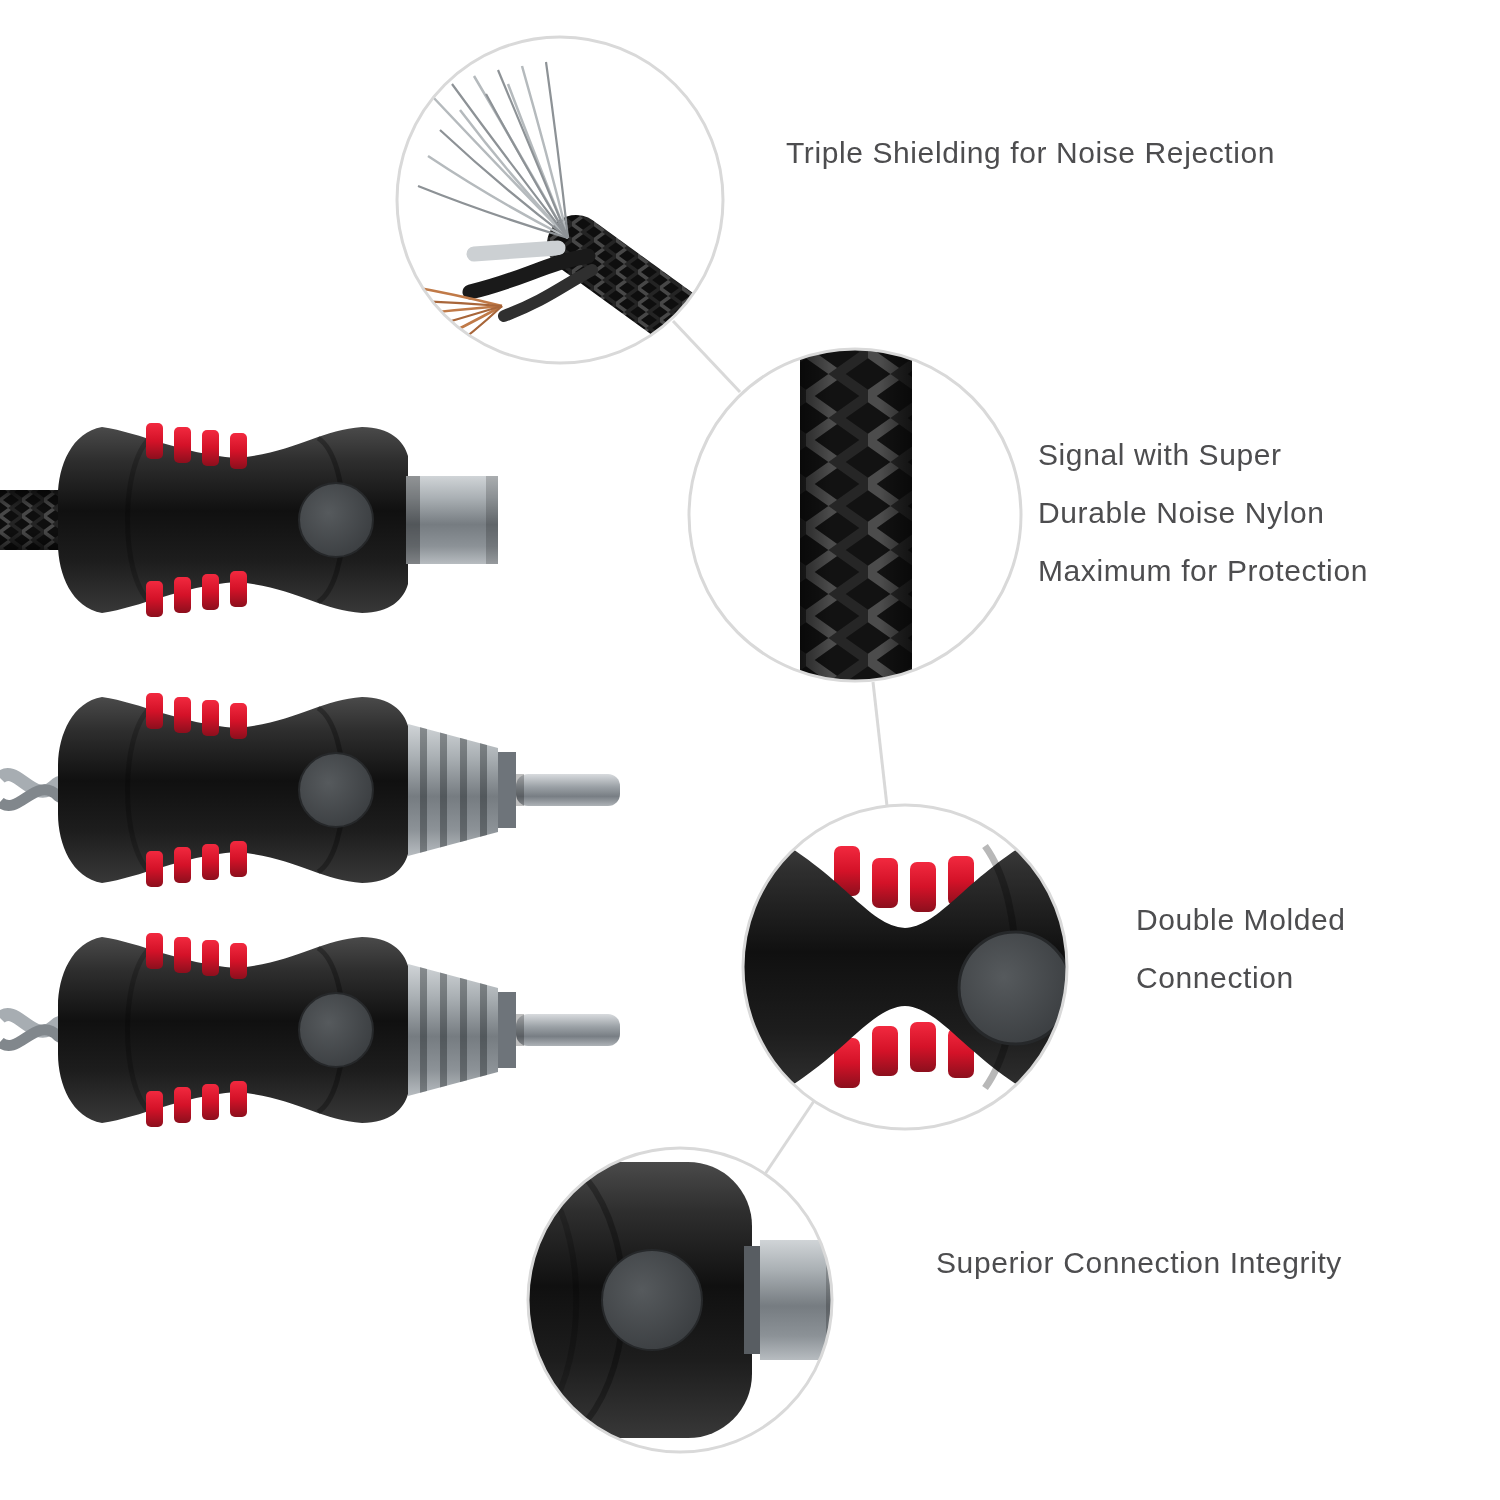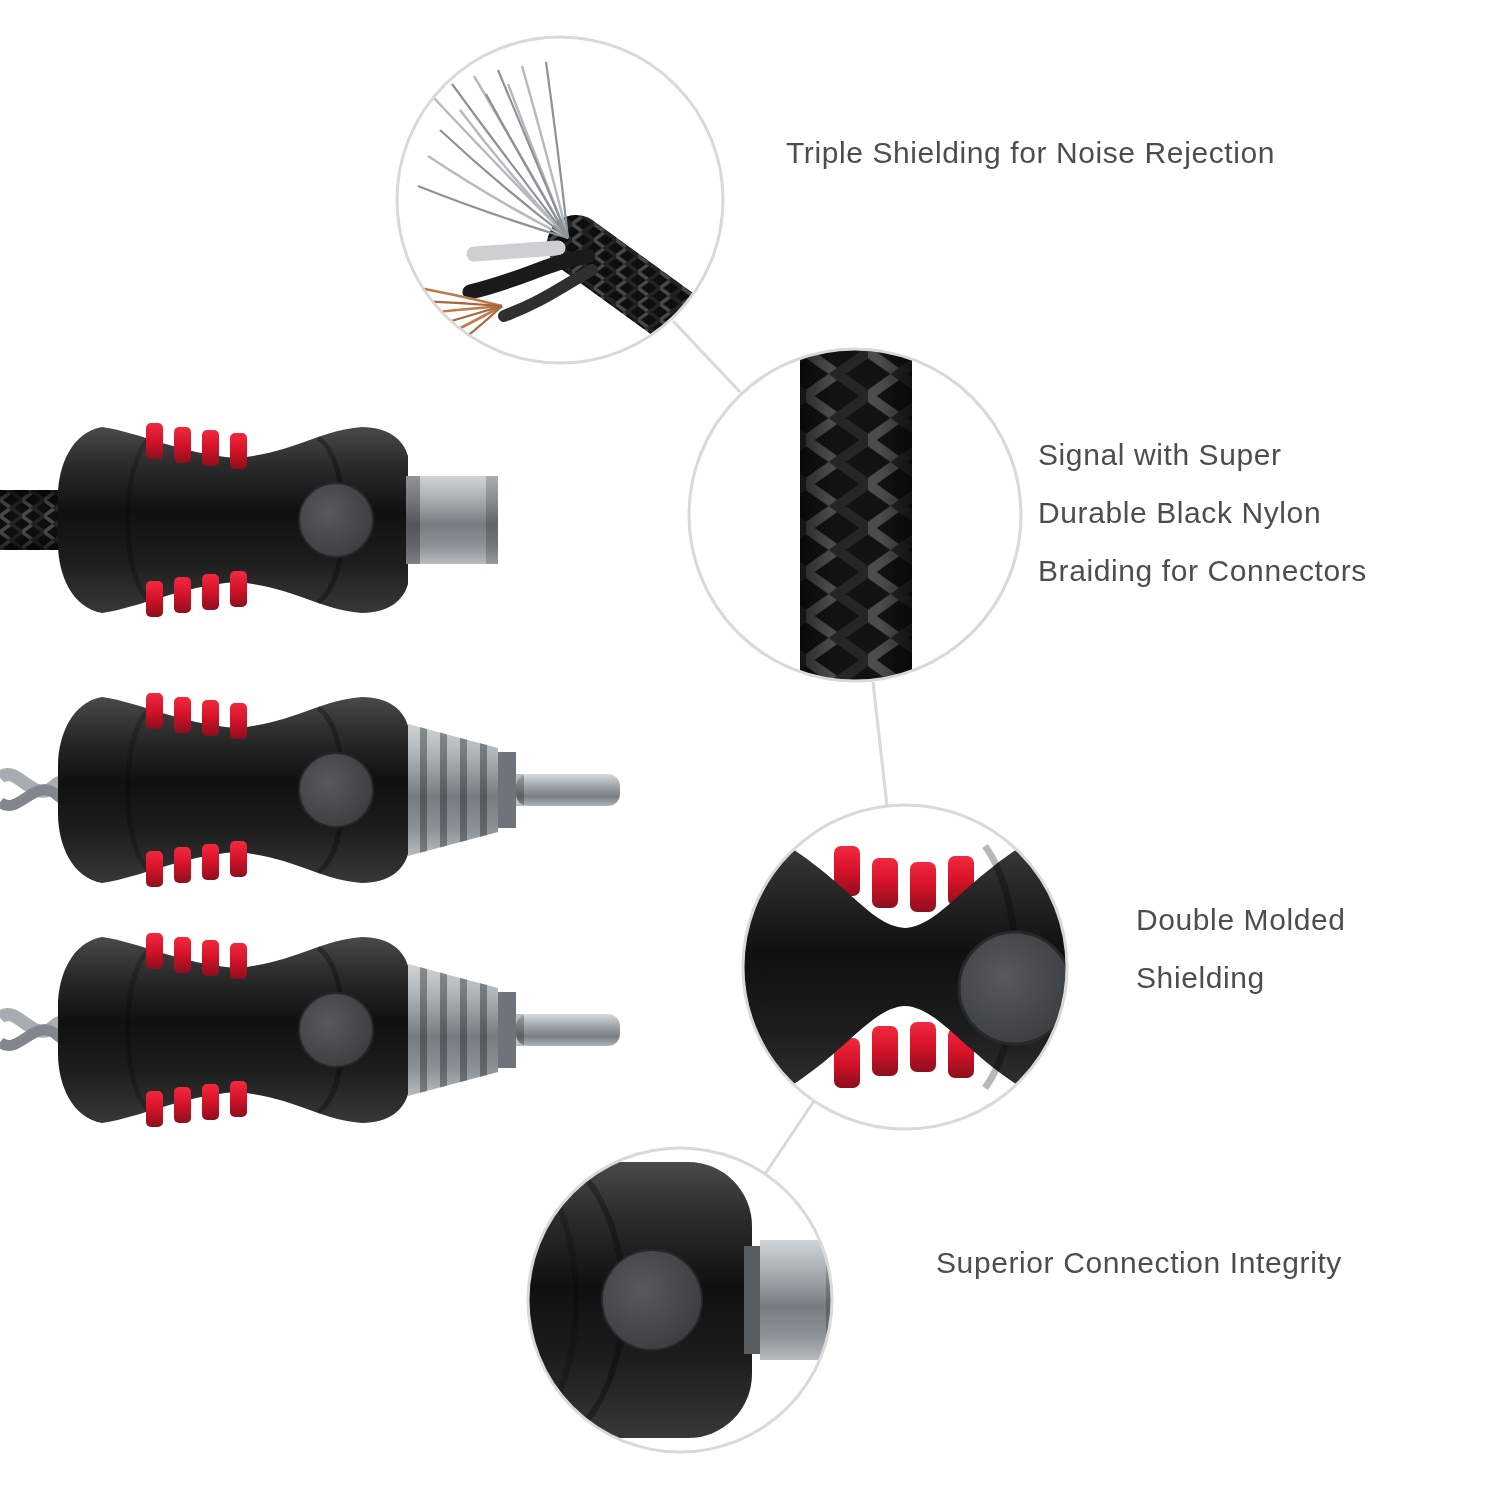--- a/index.html
+++ b/index.html
@@ -232,24 +232,24 @@
     <rect x="826" y="1240" width="12" height="120" fill="rgba(0,0,0,0.2)"></rect>
   </g>
   <circle cx="680" cy="1300" r="152" fill="none" stroke="#d9d9d9" stroke-width="3"></circle>
 </svg>
 
   <div class="callout-text" id="t1">
     <div>Triple Shielding for Noise Rejection</div>
   </div>
   <div class="callout-text" id="t2">
     <div>Signal with Super</div>
-    <div>Durable Black Nylon</div>
-    <div>Braiding for Connectors</div>
+    <div>Durable Noise Nylon</div>
+    <div>Maximum for Protection</div>
   </div>
   <div class="callout-text" id="t3">
     <div>Double Molded</div>
-    <div>Shielding</div>
+    <div>Connection</div>
   </div>
   <div class="callout-text" id="t4">
     <div>Superior Connection Integrity</div>
   </div>
 
 </div>
 
 </body></html>

